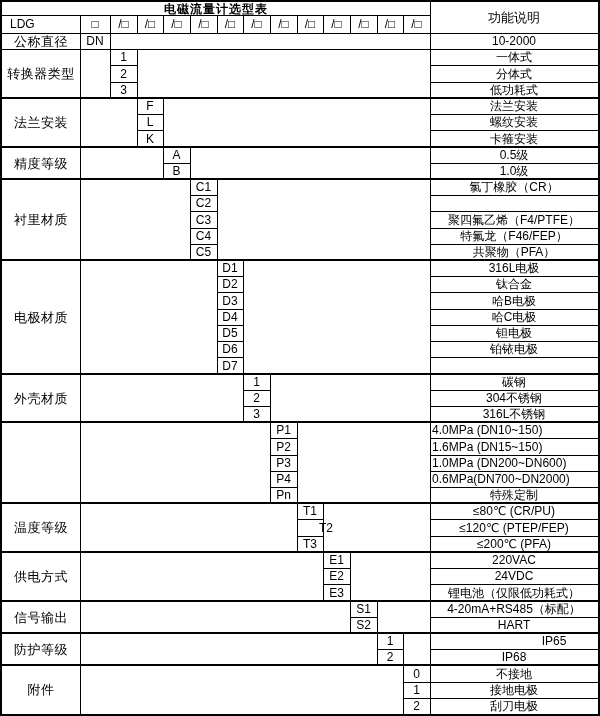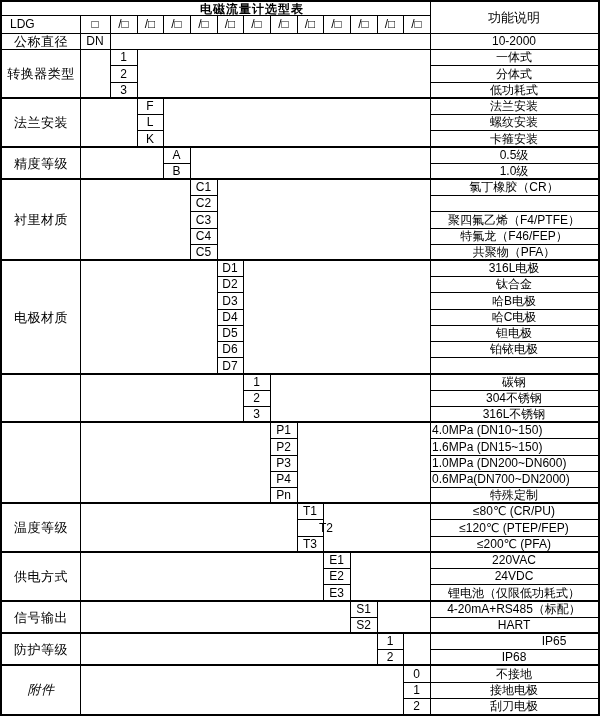--- a/index.html
+++ b/index.html
@@ -25,21 +25,21 @@
   .ldg{justify-content:flex-start;padding-left:8px;font-size:12px;}
   .code{font-size:12px;}
   .lbl{font-size:13px;letter-spacing:0.5px;}
   .desc{font-size:12px;}
   .desc.left{justify-content:flex-start;padding-left:2px;}
 </style>
 </head>
 <body>
 
 <div id="table-root" style="background: rgb(255, 255, 255); border-color: rgb(0, 0, 0); color: rgb(0, 0, 0);">
-    <div class="tx title" style="left: 0px; top: 0px; width: 428px; height: 13px; padding-left: 36px;">电磁流量计选型表</div>
+    <div class="tx title" style="left: 0px; top: 0px; width: 428px; height: 13px;">电磁流量计选型表</div>
     <div class="ln" style="left: 0px; top: 13px; width: 428px; height: 1px; background: rgb(0, 0, 0);"></div>
     <div class="tx hdr" style="left: 428px; top: 0px; width: 168px; height: 31px;">功能说明</div>
     <div class="ln" style="left: 78px; top: 13px; width: 1px; height: 699px; background: rgb(0, 0, 0);"></div>
     <div class="ln" style="left: 428px; top: 0px; width: 1px; height: 712px; background: rgb(0, 0, 0);"></div>
     <div class="tx ldg" style="left: 0px; top: 13px; width: 78px; height: 18px;">LDG</div>
     <div class="tx code" style="left: 78px; top: 13px; width: 30px; height: 18px;">□</div>
     <div class="ln" style="left: 108px; top: 13px; width: 1px; height: 18px; background: rgb(0, 0, 0);"></div>
     <div class="tx code" style="left: 108px; top: 13px; width: 27px; height: 18px;">/□</div>
     <div class="ln" style="left: 135px; top: 13px; width: 1px; height: 18px; background: rgb(0, 0, 0);"></div>
     <div class="tx code" style="left: 135px; top: 13px; width: 26px; height: 18px;">/□</div>
@@ -150,20 +150,21 @@
     <div class="tx code" style="left: 215px; top: 323px; width: 26px; height: 16px;">D5</div>
     <div class="tx desc" style="left: 428px; top: 323px; width: 168px; height: 16px;">钽电极</div>
     <div class="ln" style="left: 215px; top: 339px; width: 26px; height: 1px; background: rgb(0, 0, 0);"></div>
     <div class="ln" style="left: 428px; top: 339px; width: 168px; height: 1px; background: rgb(0, 0, 0);"></div>
     <div class="tx code" style="left: 215px; top: 339px; width: 26px; height: 16px;">D6</div>
     <div class="tx desc" style="left: 428px; top: 339px; width: 168px; height: 16px;">铂铱电极</div>
     <div class="ln" style="left: 215px; top: 355px; width: 26px; height: 1px; background: rgb(0, 0, 0);"></div>
     <div class="ln" style="left: 428px; top: 355px; width: 168px; height: 1px; background: rgb(0, 0, 0);"></div>
     <div class="tx code" style="left: 215px; top: 355px; width: 26px; height: 17px;">D7</div>
     <div class="ln" style="left: 0px; top: 371px; width: 596px; height: 2px; background: rgb(0, 0, 0);"></div>
+    <div class="tx lbl" style="left: 0px; top: 372px; width: 78px; height: 48px;">外壳材质</div>
     <div class="ln" style="left: 241px; top: 372px; width: 1px; height: 48px; background: rgb(0, 0, 0);"></div>
     <div class="ln" style="left: 268px; top: 372px; width: 1px; height: 48px; background: rgb(0, 0, 0);"></div>
     <div class="tx code" style="left: 241px; top: 372px; width: 27px; height: 16px;">1</div>
     <div class="tx desc" style="left: 428px; top: 372px; width: 168px; height: 16px;">碳钢</div>
     <div class="ln" style="left: 241px; top: 388px; width: 27px; height: 1px; background: rgb(0, 0, 0);"></div>
     <div class="ln" style="left: 428px; top: 388px; width: 168px; height: 1px; background: rgb(0, 0, 0);"></div>
     <div class="tx code" style="left: 241px; top: 388px; width: 27px; height: 16px;">2</div>
     <div class="tx desc" style="left: 428px; top: 388px; width: 168px; height: 16px;">304不锈钢</div>
     <div class="ln" style="left: 241px; top: 404px; width: 27px; height: 1px; background: rgb(0, 0, 0);"></div>
     <div class="ln" style="left: 428px; top: 404px; width: 168px; height: 1px; background: rgb(0, 0, 0);"></div>
@@ -232,21 +233,21 @@
     <div class="tx lbl" style="left: 0px; top: 631px; width: 78px; height: 32px;">防护等级</div>
     <div class="ln" style="left: 375px; top: 631px; width: 1px; height: 32px; background: rgb(0, 0, 0);"></div>
     <div class="ln" style="left: 401px; top: 631px; width: 1px; height: 32px; background: rgb(0, 0, 0);"></div>
     <div class="tx code" style="left: 375px; top: 631px; width: 26px; height: 16px;">1</div>
     <div class="tx desc" style="left: 428px; top: 631px; width: 168px; height: 16px; padding-left: 40px;">IP65</div>
     <div class="ln" style="left: 375px; top: 647px; width: 26px; height: 1px; background: rgb(0, 0, 0);"></div>
     <div class="ln" style="left: 428px; top: 647px; width: 168px; height: 1px; background: rgb(0, 0, 0);"></div>
     <div class="tx code" style="left: 375px; top: 647px; width: 26px; height: 16px;">2</div>
     <div class="tx desc" style="left: 428px; top: 647px; width: 168px; height: 16px;">IP68</div>
     <div class="ln" style="left: 0px; top: 662px; width: 596px; height: 2px; background: rgb(0, 0, 0);"></div>
-    <div class="tx lbl" style="left: 0px; top: 663px; width: 78px; height: 49px; font-style: italic;">附件</div>
+    <div class="tx lbl" style="left: 0px; top: 663px; width: 78px; height: 49px;">附件</div>
     <div class="ln" style="left: 401px; top: 663px; width: 1px; height: 49px; background: rgb(0, 0, 0);"></div>
     <div class="ln" style="left: 428px; top: 663px; width: 1px; height: 49px; background: rgb(0, 0, 0);"></div>
     <div class="tx code" style="left: 401px; top: 663px; width: 27px; height: 17px;">0</div>
     <div class="tx desc" style="left: 428px; top: 663px; width: 168px; height: 17px;">不接地</div>
     <div class="ln" style="left: 401px; top: 680px; width: 27px; height: 1px; background: rgb(0, 0, 0);"></div>
     <div class="ln" style="left: 428px; top: 680px; width: 168px; height: 1px; background: rgb(0, 0, 0);"></div>
     <div class="tx code" style="left: 401px; top: 680px; width: 27px; height: 16px;">1</div>
     <div class="tx desc" style="left: 428px; top: 680px; width: 168px; height: 16px;">接地电极</div>
     <div class="ln" style="left: 401px; top: 696px; width: 27px; height: 1px; background: rgb(0, 0, 0);"></div>
     <div class="ln" style="left: 428px; top: 696px; width: 168px; height: 1px; background: rgb(0, 0, 0);"></div>

